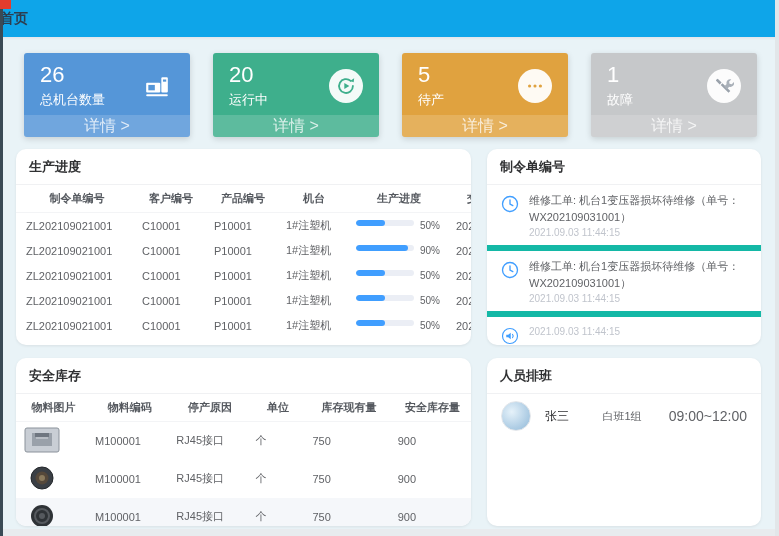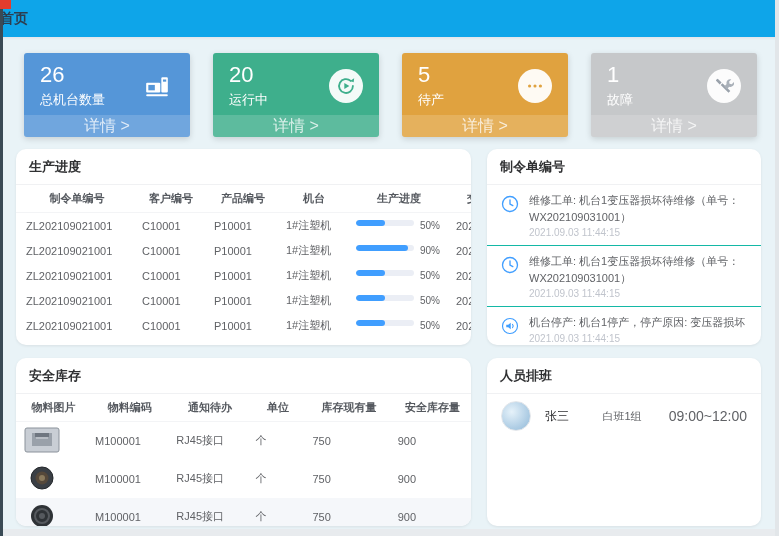--- a/index.html
+++ b/index.html
@@ -41,21 +41,21 @@
   .prod .tbl th, .prod .tbl td { padding-left:10px; }
   .prod col.c-order{width:116px;} .prod col.c-cust{width:72px;} .prod col.c-prod{width:72px;}
   .prod col.c-mach{width:70px;} .prod col.c-prog{width:100px;} .prod col.c-date{width:80px;}
 
   .prog { display:flex; gap:6px; }
   .track { width:58px; height:6px; background:#ebeef5; border-radius:3px; overflow:hidden; }
   .fill { height:100%; background:#409eff; border-radius:3px; }
   .pct { font-size:10px; color:#606266; }
 
   
-  .notif { display:flex; gap:8px; padding:7px 12px; border-bottom:1px solid #14b8a6; cursor:pointer; }
+  .notif { display:flex; gap:8px; padding:7px 12px; border-bottom:6px solid #14b8a6; cursor:pointer; }
   .notif:last-child { border-bottom:none; }
   .n-icon { width:22px; height:22px; flex:0 0 auto; margin-top:1px; display:flex; align-items:center; justify-content:center; }
   .n-text { font-size:11px; color:#606266; line-height:1.5; }
   .n-time { font-size:10px; color:#c0c4cc; margin-top:2px; }
 
   
   .inv .tbl th { padding:6px 4px 6px 8px; }
   .inv .tbl td { padding:4px 4px 4px 8px; height:38px; }
   .inv tbody tr:nth-child(3) { background:#f5f7fa; }
   .inv col.c-img{width:70px;} .inv col.c-code{width:80px;} .inv col.c-name{width:78px;}
@@ -294,21 +294,20 @@
 
       <div class="notif">
         <span class="n-icon">
           <svg viewBox="0 0 24 24" width="20" height="20">
               <circle cx="12" cy="12" r="9" fill="none" stroke="#409eff" stroke-width="1.4"></circle>
               <path d="M7.5 10.5v3h2.4l3 2.5v-8l-3 2.5H7.5z" fill="#409eff"></path>
               <path d="M15 10a3 3 0 0 1 0 4" fill="none" stroke="#409eff" stroke-width="1.3" stroke-linecap="round"></path>
             </svg>
         </span>
         <div class="n-body">
-          <div class="n-text">机台停产: 机台1停产，停产原因: 变压器损坏</div>
           <div class="n-time">2021.09.03 11:44:15</div>
         </div>
       </div>
 
     </div>
   </section>
 
   <section class="panel inv">
     <div class="panel-title">安全库存</div>
     <table class="tbl">
@@ -317,21 +316,21 @@
           <col class="c-code">
           <col class="c-name">
           <col class="c-unit">
           <col class="c-cur">
           <col class="c-safe">
         </colgroup>
       <thead>
         <tr>
           <th>物料图片</th>
           <th>物料编码</th>
-          <th>通知待办</th>
+          <th>停产原因</th>
           <th>单位</th>
           <th>库存现有量</th>
           <th>安全库存量</th>
         </tr>
       </thead>
       <tbody>
         <tr>
           <td><span class="mat-img">
             <svg width="36" height="26" viewBox="0 0 36 26">
                   <rect x="1" y="1" width="34" height="24" rx="2" fill="#c9ced5" stroke="#8b929b"></rect>

